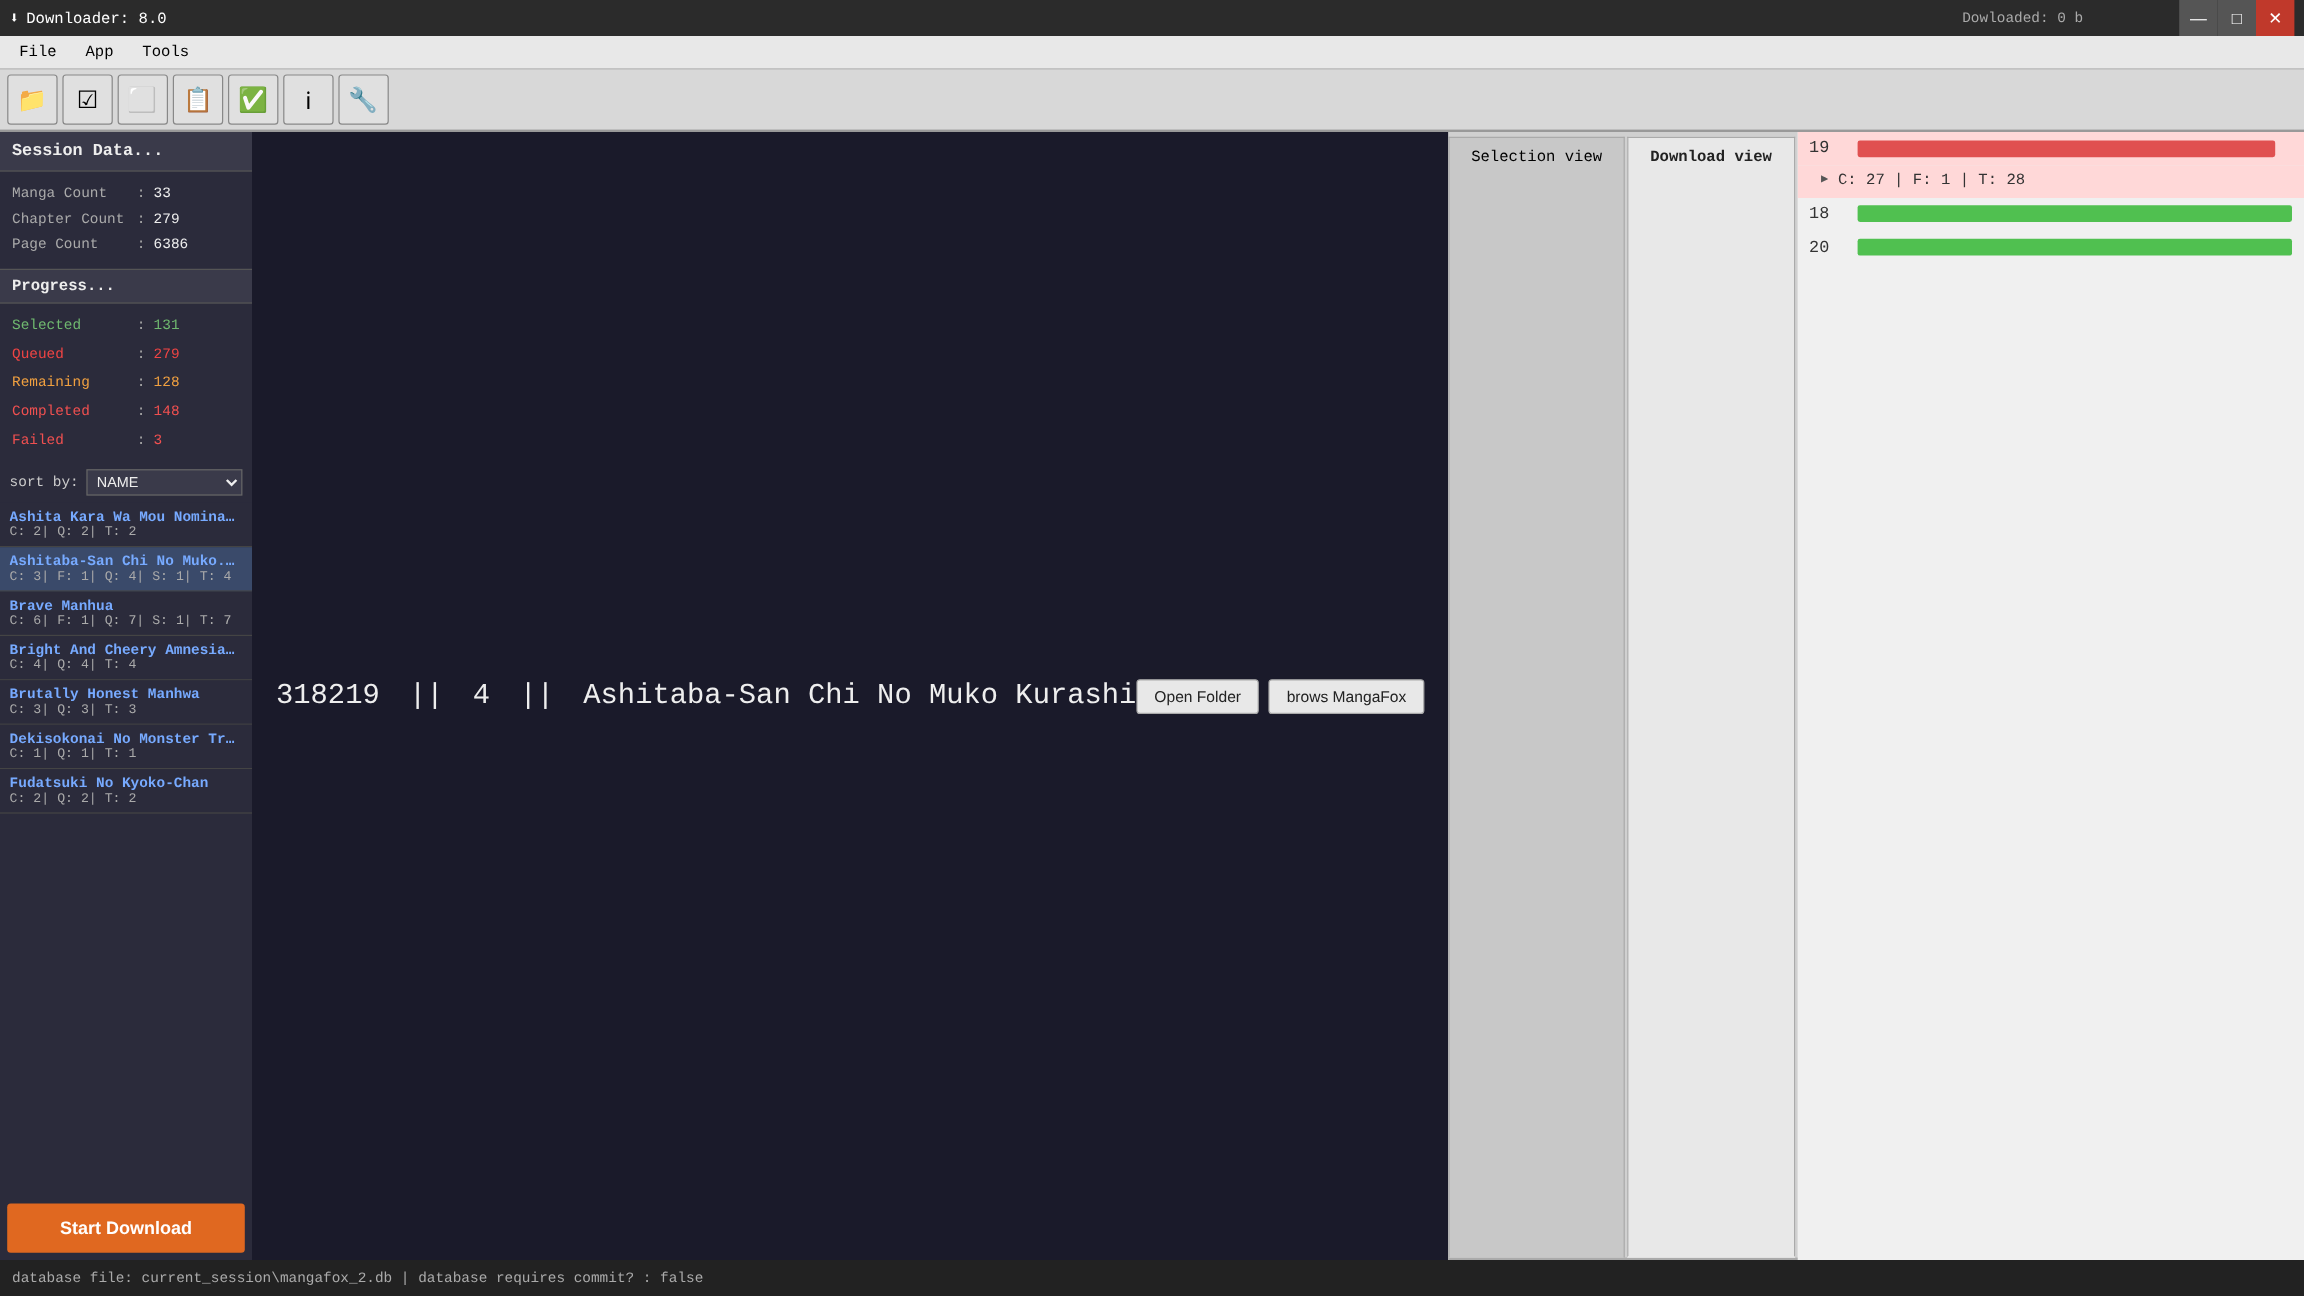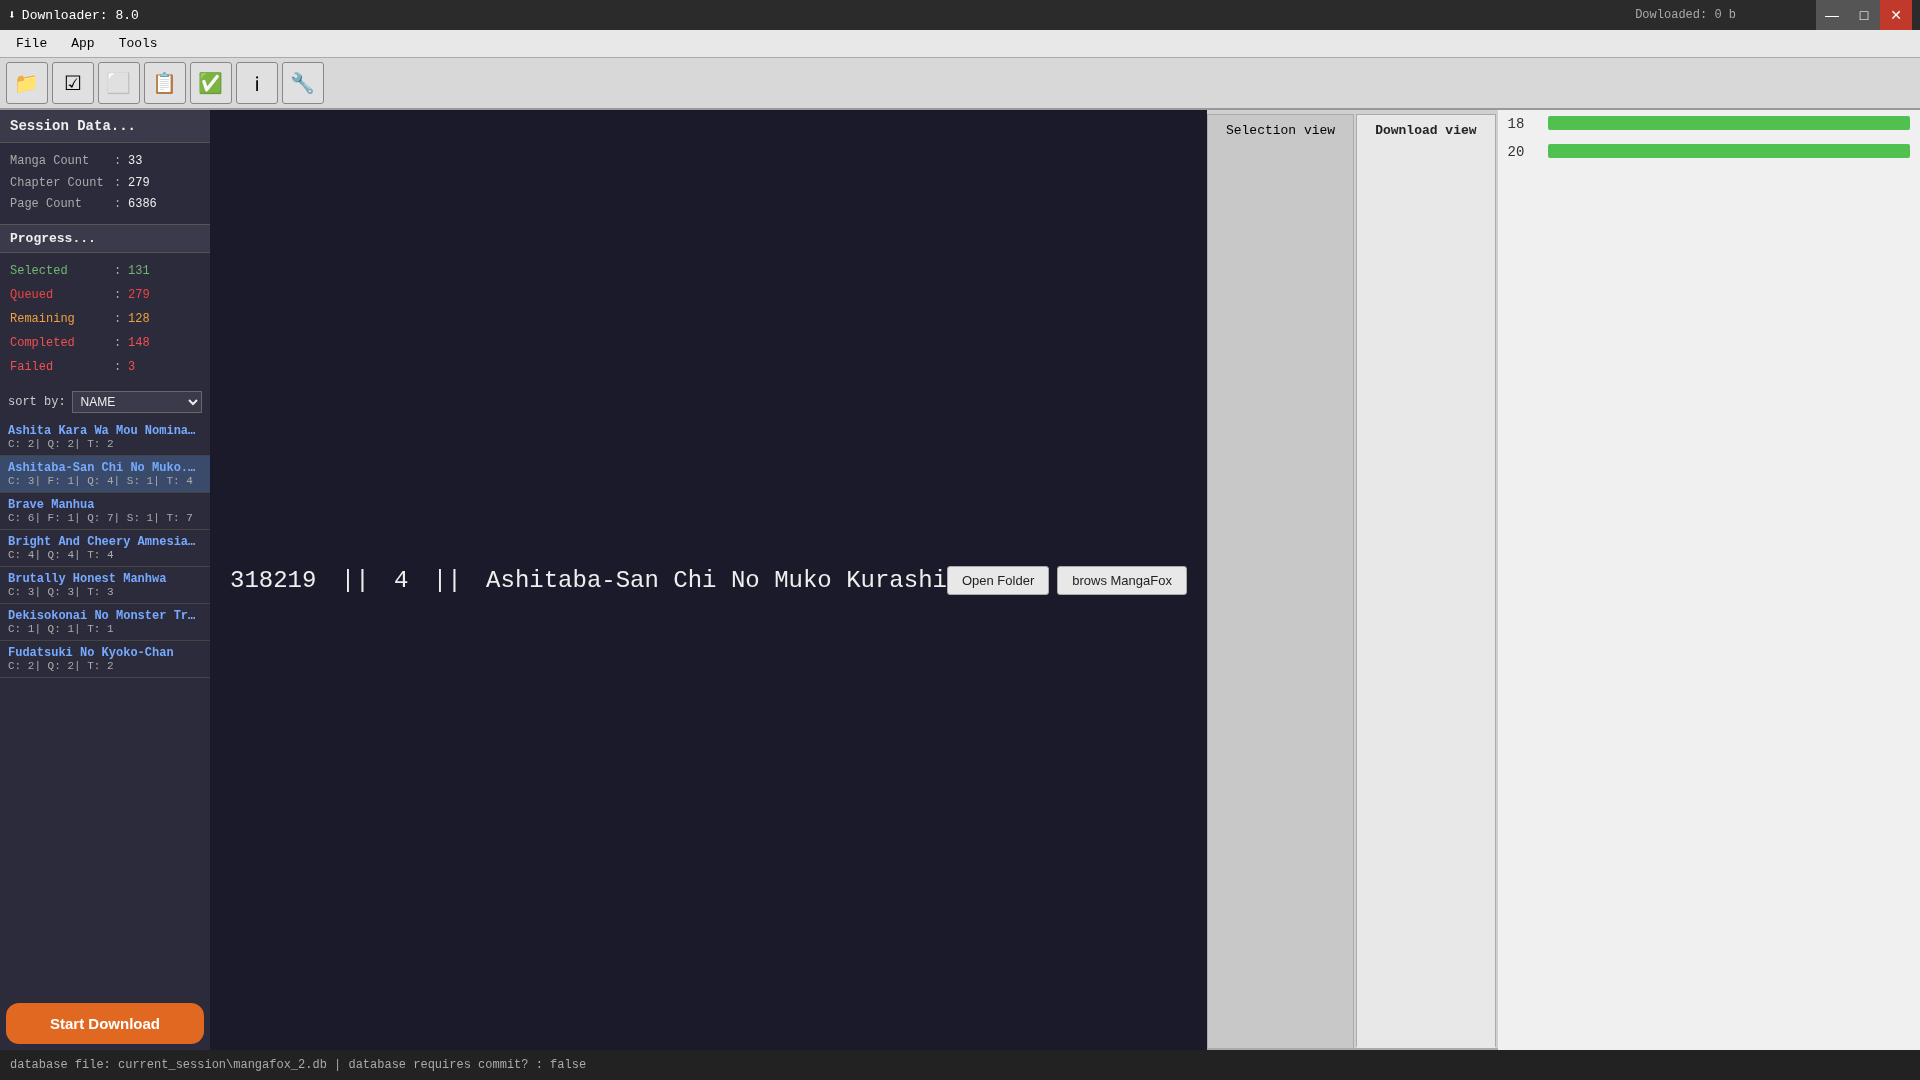--- a/index.html
+++ b/index.html
@@ -161,21 +161,21 @@
 
     #start-download-btn {
       margin: 6px;
       background: #e06820;
       color: #fff;
       border: none;
       padding: 12px 0;
       font-size: 15px;
       font-weight: bold;
       cursor: pointer;
-      border-radius: 13px;
+      border-radius: 3px;
       text-align: center;
     }
 
     
     #content {
       flex: 1;
       background: #f0f0f0;
       display: flex;
       flex-direction: row;
     }
@@ -435,20 +435,32 @@
       </div>
     </div>
 
     <div id="tabs">
       <div class="tab">Selection view</div>
       <div class="tab active">Download view</div>
     </div>
 
     <div id="download-area">
 
+      <div>
+        <div class="chapter-row chapter-row-red" style="align-items:center; padding: 6px 10px;">
+          <span class="chapter-number">19</span>
+          <div class="chapter-bar-container" style="height: 14px;">
+            <div class="progress-bar bar-red" style="width: 96%; height: 14px;"></div>
+          </div>
+        </div>
+        <div class="chapter-row-detail">
+          <span style="color:#555; font-size:10px;">▶</span>
+          <span>C: 27 | F: 1 | T: 28</span>
+        </div>
+      </div>
 
       <div class="chapter-row" style="padding: 6px 10px;">
         <span class="chapter-number">18</span>
         <div class="chapter-bar-container" style="height: 14px;">
           <div class="progress-bar bar-green" style="width: 100%; height: 14px;"></div>
         </div>
       </div>
 
       <div class="chapter-row" style="padding: 6px 10px;">
         <span class="chapter-number">20</span>

